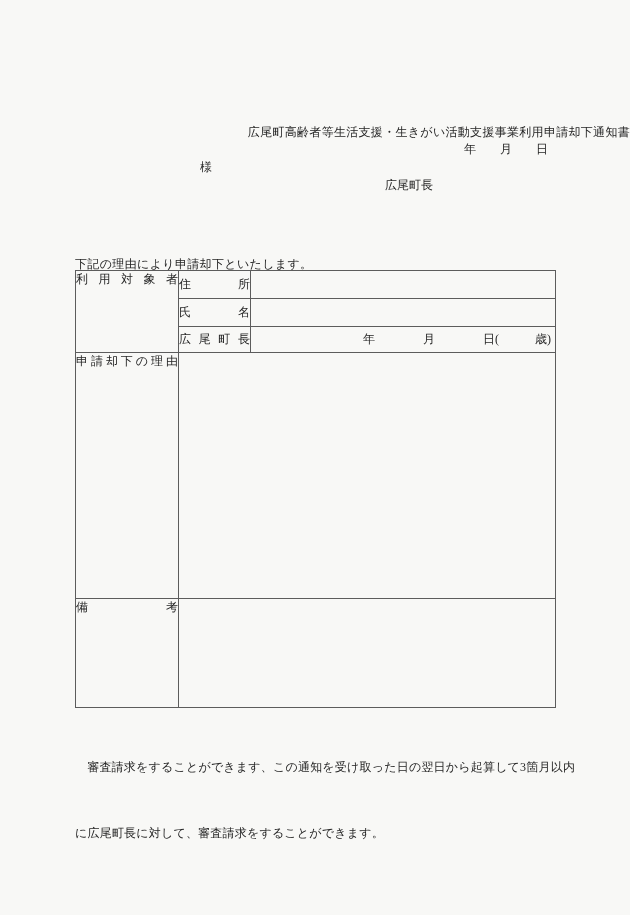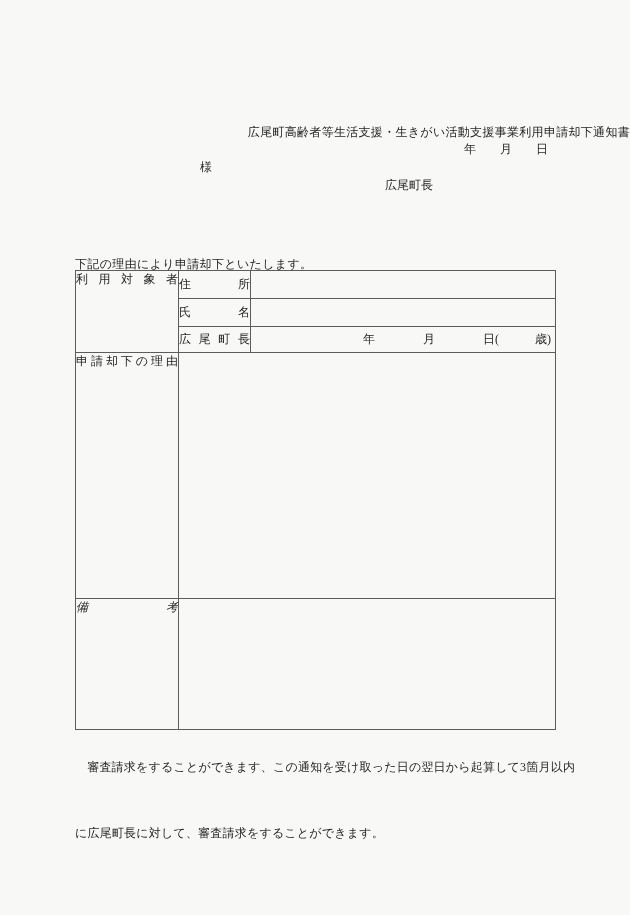--- a/index.html
+++ b/index.html
@@ -73,21 +73,21 @@
       <td class="val"></td>
     </tr>
     <tr style="height:26px;">
       <td class="lbl v-mid">広尾町長</td>
       <td class="val">　　　　　　　　　年　　　　月　　　　日(　　　歳)</td>
     </tr>
     <tr style="height:246px;">
       <td class="lbl v-top">申請却下の理由</td>
       <td colspan="2" class="val v-top"></td>
     </tr>
-    <tr style="height:131px;font-style:italic;">
+    <tr style="height:109px;">
       <td class="lbl v-top">備考</td>
       <td colspan="2" class="val v-top"></td>
     </tr>
   </tbody>
     </table>
 
   <div class="textblock" style="left:75px; top:712px; width:484px; letter-spacing:0.2px;">
     <div>　審査請求をすることができます、この通知を受け取った日の翌日から起算して3箇月以内</div>
     <div>に広尾町長に対して、審査請求をすることができます。</div>
   </div>

